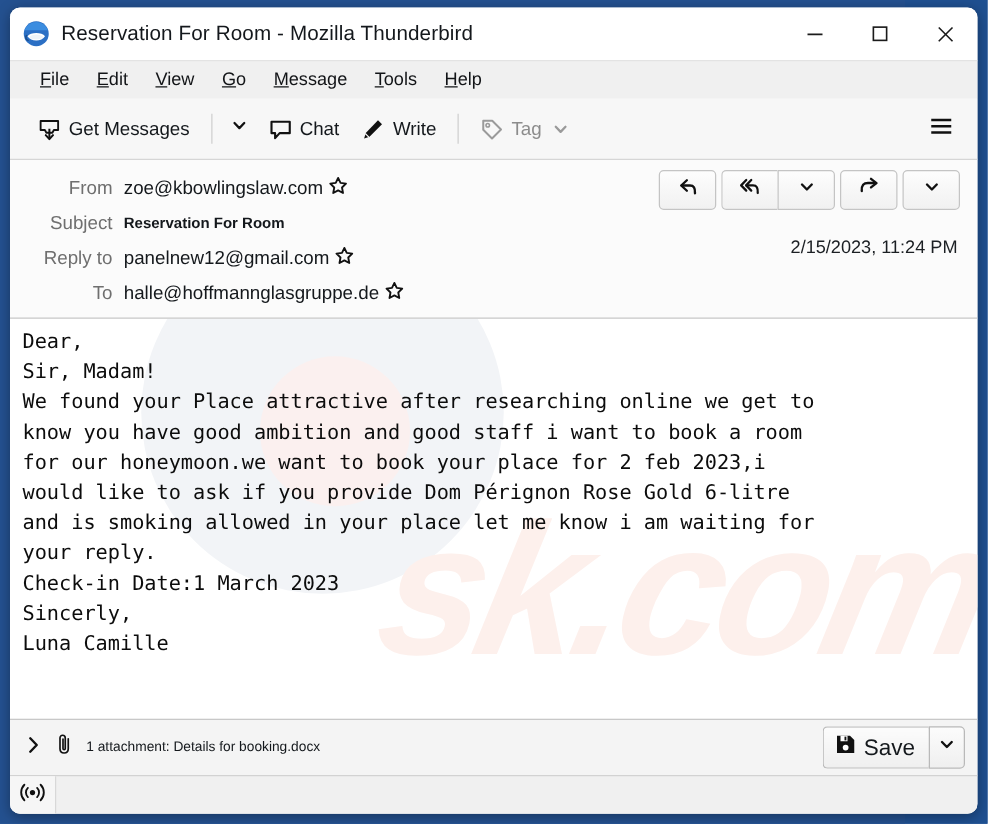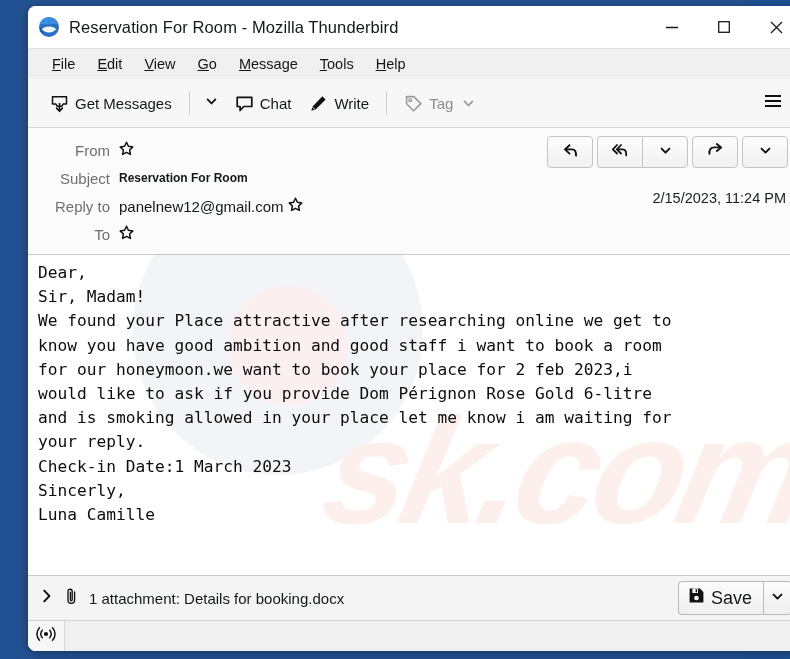--- a/index.html
+++ b/index.html
@@ -11,21 +11,20 @@
     overflow: hidden;
     font-family: "Liberation Sans", sans-serif;
   }
 
   
   #desktop {
     position: relative;
     width: 724px;
     height: 659px;
     background: #245190;
-    margin-left: 20px;
   }
 
   
   #window {
     position: absolute;
     left: 8px;
     top: 6px;
     width: 774px;
     height: 645px;
     background: #ffffff;
@@ -270,21 +269,21 @@
     background: #f4f4f4;
     border-top: 1px solid #c8c8c8;
     display: flex;
     align-items: center;
     padding: 0 10px 0 12px;
     gap: 9px;
     position: relative;
     z-index: 5;
   }
   #attach-label {
-    font-size: 15px;
+    font-size: 11px;
     color: #14181c;
     white-space: nowrap;
   }
   #save-group {
     margin-left: auto;
     display: flex;
     align-items: center;
   }
   #save-btn {
     background: linear-gradient(180deg,#fcfcfc 0%, #efefef 100%);
@@ -485,20 +484,21 @@
           </svg>
         </span>
       </div>
     </div>
 
     <div id="date-text">2/15/2023, 11:24 PM</div>
 
     <div class="hdr-row">
       <div class="hdr-label">From</div>
       <div class="hdr-value">
+        <span>zoe@kbowlingslaw.com</span>
         <span class="star">
           <svg width="15" height="15" viewBox="0 0 15 15">
             <path d="M7.5 1.3 L9.4 5.3 L13.8 5.9 L10.6 9.0 L11.4 13.4 L7.5 11.3 L3.6 13.4 L4.4 9.0 L1.2 5.9 L5.6 5.3 Z" fill="none" stroke="#111" stroke-width="1.5" stroke-linejoin="round"></path>
           </svg>
         </span>
       </div>
     </div>
 
     <div class="hdr-row">
       <div class="hdr-label">Subject</div>
@@ -513,20 +513,21 @@
           <svg width="15" height="15" viewBox="0 0 15 15">
             <path d="M7.5 1.3 L9.4 5.3 L13.8 5.9 L10.6 9.0 L11.4 13.4 L7.5 11.3 L3.6 13.4 L4.4 9.0 L1.2 5.9 L5.6 5.3 Z" fill="none" stroke="#111" stroke-width="1.5" stroke-linejoin="round"></path>
           </svg>
         </span>
       </div>
     </div>
 
     <div class="hdr-row">
       <div class="hdr-label">To</div>
       <div class="hdr-value">
+        <span>halle@hoffmannglasgruppe.de</span>
         <span class="star">
           <svg width="15" height="15" viewBox="0 0 15 15">
             <path d="M7.5 1.3 L9.4 5.3 L13.8 5.9 L10.6 9.0 L11.4 13.4 L7.5 11.3 L3.6 13.4 L4.4 9.0 L1.2 5.9 L5.6 5.3 Z" fill="none" stroke="#111" stroke-width="1.5" stroke-linejoin="round"></path>
           </svg>
         </span>
       </div>
     </div>
   </div>
 
   <div id="msgbody">

